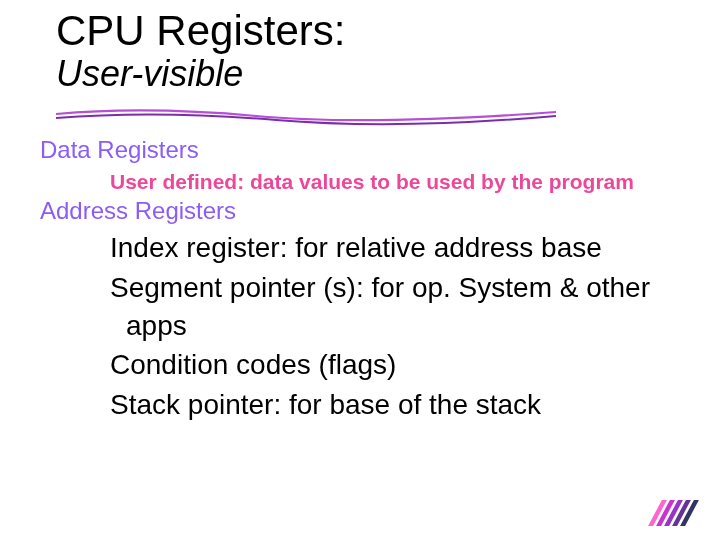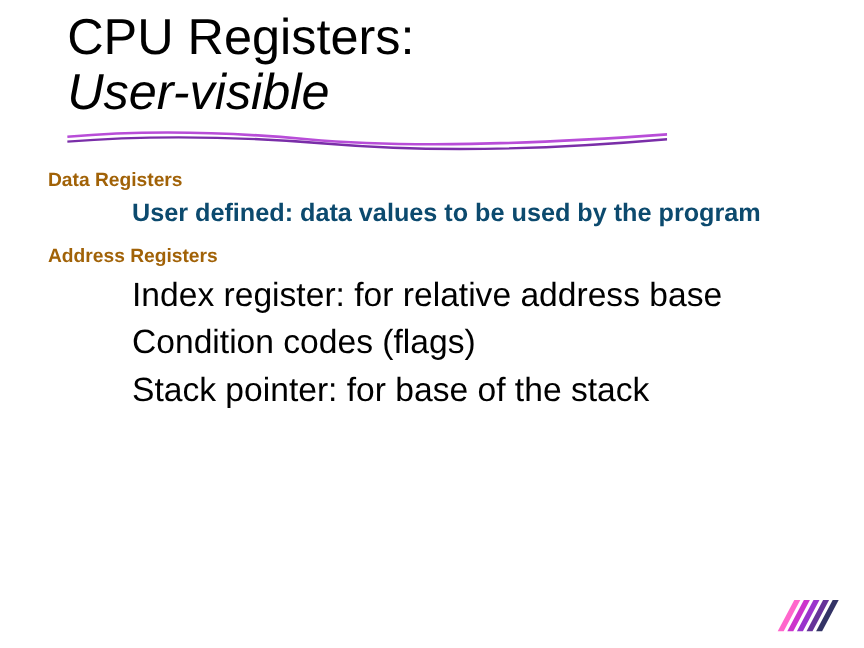--- a/index.html
+++ b/index.html
@@ -19,67 +19,67 @@
     margin-bottom: 6px;
     padding-left: 16px;
   }
   .title-main {
     font-size: 42px;
     font-weight: 400;
     color: #000000;
     line-height: 1.1;
   }
   .title-sub {
-    font-size: 42px;
+    font-size: 36px;
     font-style: italic;
     font-weight: 400;
     color: #000000;
     line-height: 1.1;
     position: relative;
   }
   .title-underline {
     position: absolute;
     left: 56px;
     top: 108px;
     width: 500px;
     height: 20px;
     pointer-events: none;
   }
   .content {
     padding-top: 36px;
     padding-left: 0;
   }
   .section-heading {
-    font-size: 16px;
-    font-weight: 700;
-    color: #a16207;
+    font-size: 24px;
+    font-weight: 400;
+    color: #8b5cf6;
     margin-bottom: 4px;
   }
   .sub-item {
     font-size: 21px;
     font-weight: 700;
-    color: #0c4a6e;
+    color: #ec4899;
     padding-left: 70px;
     padding-right: 20px;
     line-height: 1.3;
     margin-bottom: 2px;
   }
   .body-item {
     font-size: 28px;
     font-weight: 400;
     color: #000000;
     padding-left: 70px;
     padding-right: 20px;
     line-height: 1.35;
     margin-bottom: 2px;
     text-indent: -16px;
     margin-left: 16px;
   }
   .section2 {
-    margin-top: 13px;
+    margin-top: 2px;
   }
   .slash-decor {
     position: absolute;
     right: 28px;
     bottom: 14px;
     display: flex;
     gap: 0;
   }
   .slash-decor span {
     display: inline-block;
@@ -105,20 +105,21 @@
   </svg>
 
   <div class="content">
 
     <div class="section-heading">Data Registers</div>
     <div class="sub-item">User defined:  data values to be used by the program</div>
 
     <div class="section2">
       <div class="section-heading">Address Registers</div>
       <div class="body-item">Index register:  for relative address base</div>
+      <div class="body-item">Segment pointer (s):  for op. System &amp; other apps</div>
       <div class="body-item">Condition codes (flags)</div>
       <div class="body-item">Stack pointer:  for base of the stack</div>
     </div>
 
   </div>
 
 </div>
 
 <div class="slash-decor">
   <span style="background:#ff66cc"></span>

